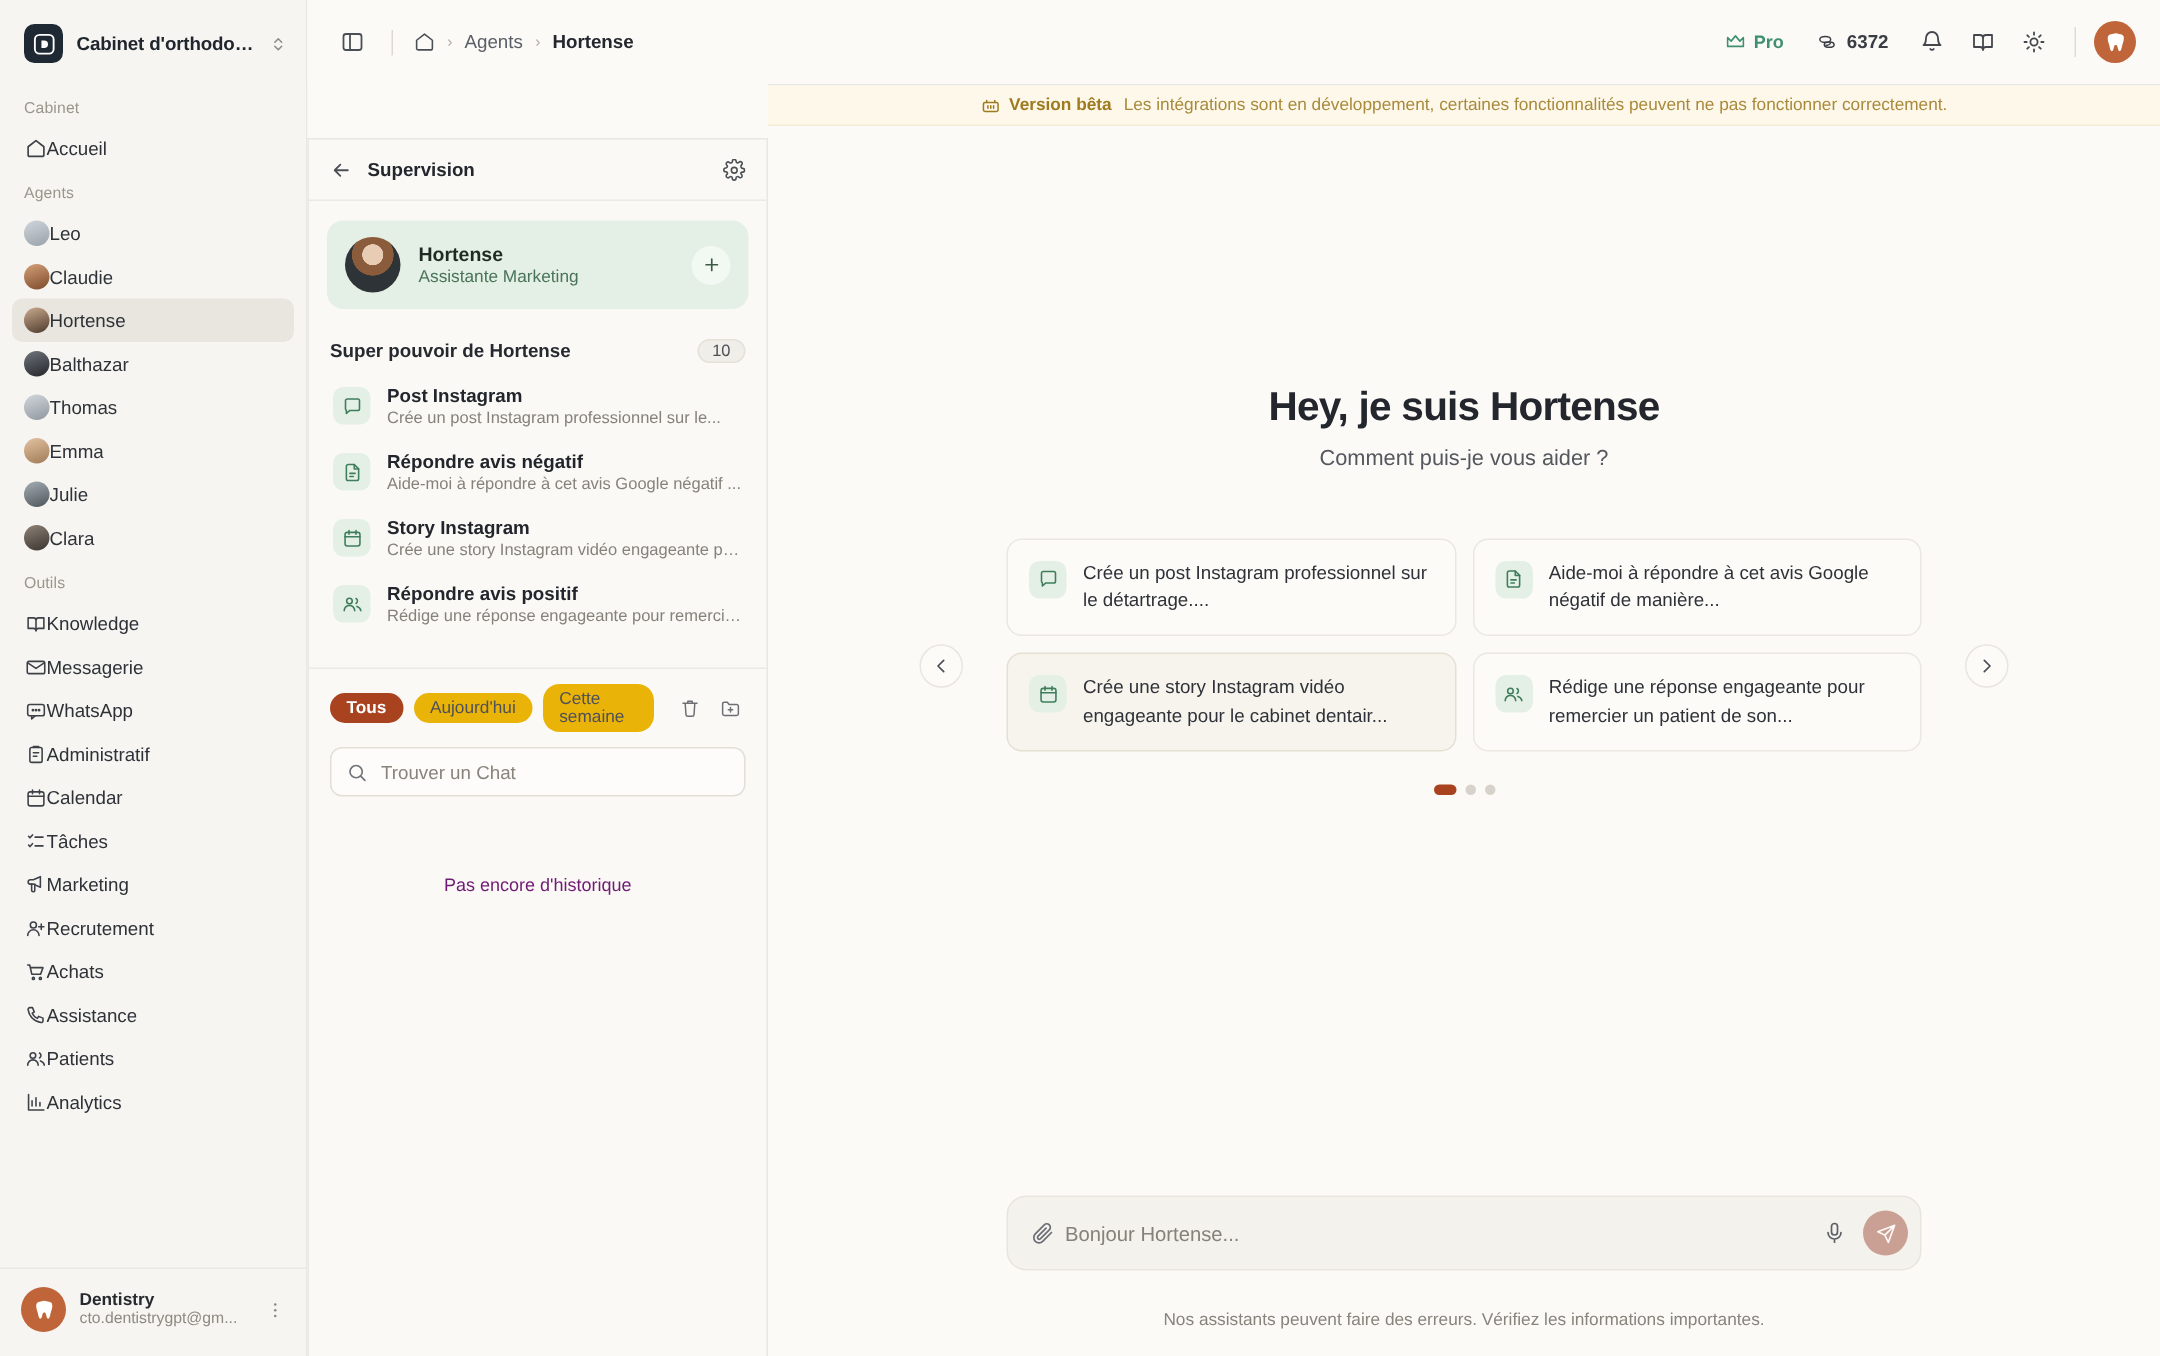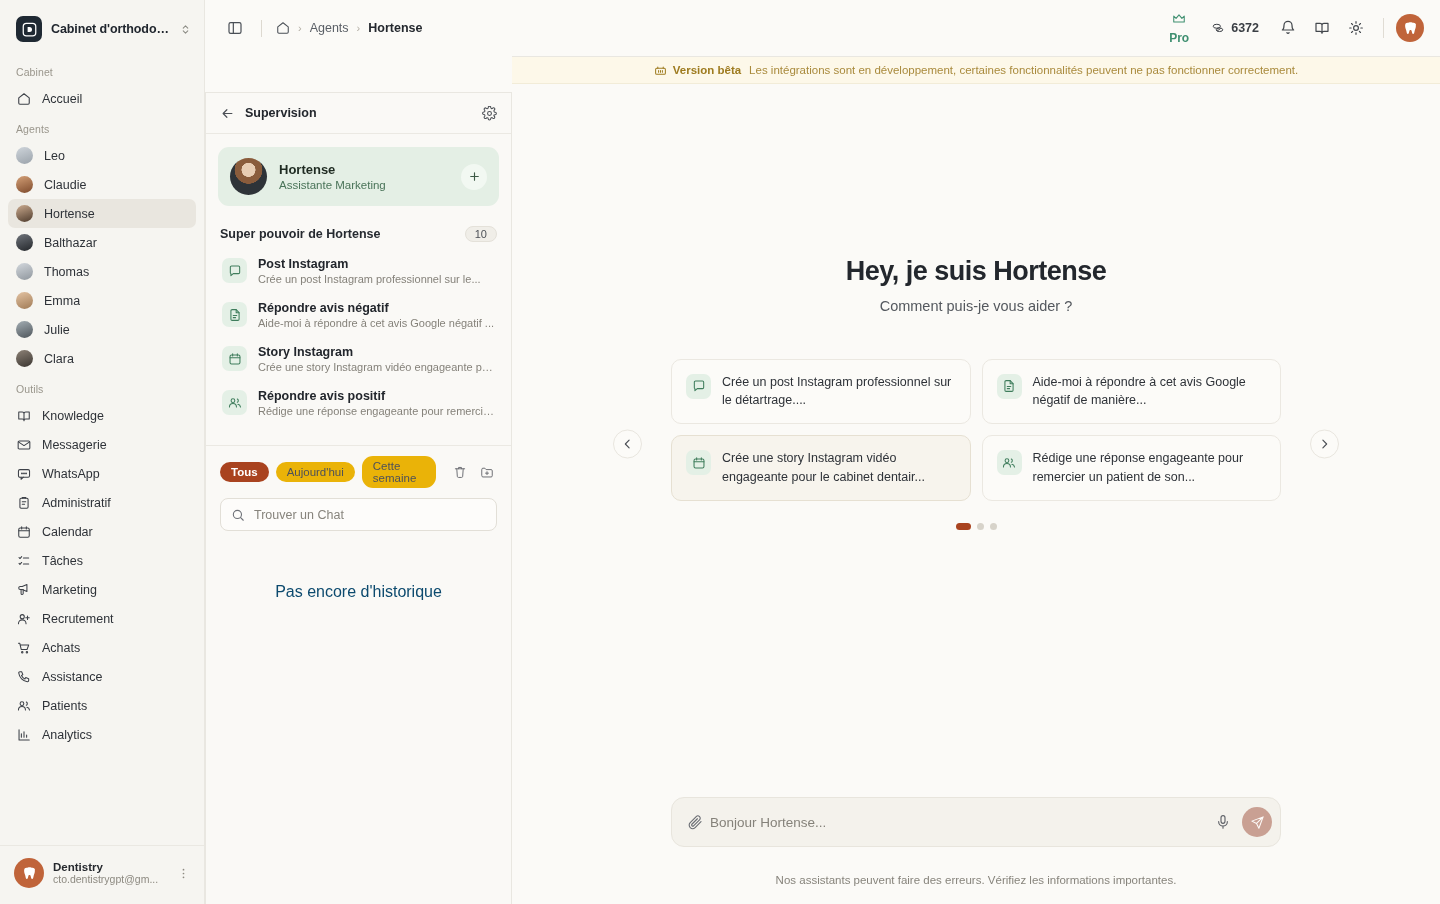--- a/index.html
+++ b/index.html
@@ -36,21 +36,21 @@
     flex: 1; letter-spacing: -.1px;
   }
   .brand-chev { color: #8b8b84; display:flex; flex:0 0 12px; }
 
   .nav-group { padding: 0 8px; }
   .nav-label {
     font-size: 10.5px; color: #9a968c; padding: 10px 8px 6px 8px;
     letter-spacing: .1px;
   }
   .nav-item {
-    display: flex; align-items: center; gap: 11px;
+    display: flex; align-items: center; gap: 0;
     padding: 6px 8px; border-radius: 7px; cursor: pointer;
     font-size: 12.5px; color: #2e3238; height: 29px;
   }
   .nav-item.active { background: #e9e6df; }
   .nav-item .ico { width: 15px; height: 15px; flex: 0 0 15px; display:flex; align-items:center; justify-content:center; color:#3d4148; }
   .nav-item .lbl { white-space: nowrap; overflow:hidden; text-overflow:ellipsis; }
   .avatar-sm {
     width: 17px; height: 17px; flex: 0 0 17px; border-radius: 50%;
     background: #cfcabf; overflow: hidden; position: relative;
   }
@@ -77,21 +77,21 @@
   .panel-toggle { color: #4a4f56; padding: 4px; cursor: pointer; display:flex; }
   .topbar-sep { width: 1px; height: 17px; background: #ddd9d0; margin: 0 14px; }
   .crumbs { display: flex; align-items: center; gap: 8px; font-size: 12.5px; color: #5a5f66; }
   .crumbs .home { color:#4a4f56; display:flex; }
   .crumb-sep { color: #b3aea4; font-size: 11px; }
   .crumb-link { color: #5a5f66; cursor: pointer; }
   .crumb-cur { color: #24282e; font-weight: bold; }
   .topbar-right { margin-left: auto; display: flex; align-items: center; gap: 4px; }
   .pro-badge {
     display: flex; align-items: center; gap: 5px; color: #3f8f70;
-    font-size: 12px; font-weight: bold; padding: 4px 8px; border-radius: 7px; cursor: pointer; flex-direction: column;
+    font-size: 12px; font-weight: bold; padding: 4px 8px; border-radius: 7px; cursor: pointer;
   }
   .credits {
     display: flex; align-items: center; gap: 6px; color: #3a3e44;
     font-size: 12.5px; font-weight: bold; padding: 4px 10px; border-radius: 7px; cursor: pointer;
   }
   .icon-btn { width:30px; height:30px; display:flex; align-items:center; justify-content:center; border-radius:7px; color:#43474d; cursor:pointer;}
   .topbar-sep2 { width: 1px; height: 20px; background: #e0dcd4; margin: 0 8px; }
   .tooth-avatar { width:28px;height:28px;border-radius:50%;background:#c0643a;display:flex;align-items:center;justify-content:center;cursor:pointer;}
 
   .body-row { flex: 1; display: flex; min-height: 0; }
@@ -162,21 +162,21 @@
   .search-wrap { padding: 10px 14px 0 14px; }
   .search-box {
     display: flex; align-items: center; gap: 9px; height: 33px;
     border: 1px solid #e2dfd7; border-radius: 8px; background: #fdfcfa; padding: 0 10px;
   }
   .search-box input {
     border: none; outline: none; background: transparent; flex: 1;
     font-size: 12.5px; color: #2b2f35; font-family: inherit;
   }
   .search-box input::placeholder { color: #87847c; }
-  .empty-hist { text-align: center; font-size: 16px; color: #0c4a6e; padding: 52px 0 0 0; }
+  .empty-hist { text-align: center; font-size: 12px; color: #701a75; padding: 52px 0 0 0; }
 
   
   .main { flex: 1; display: flex; flex-direction: column; min-width: 0; background: #fbfaf7; border-top:1px solid #e9e7e1;}
   .beta {
     height: 27px; flex: 0 0 27px; background: #fdf8e9;
     border-bottom: 1px solid #f2ecd8;
     display: flex; align-items: center; justify-content: center; gap: 8px;
     font-size: 11.5px;
   }
   .beta-strong { color: #9e7b1f; font-weight: bold; display:flex; align-items:center; gap:6px;}

